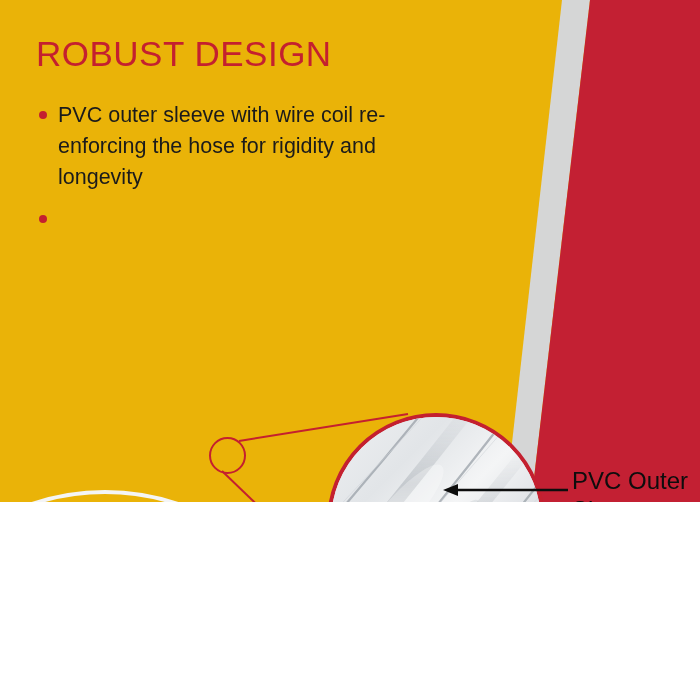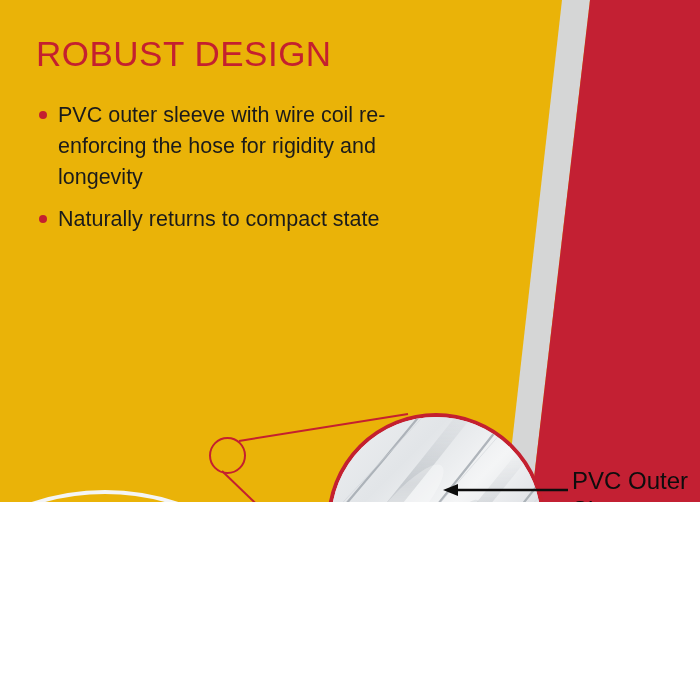--- a/index.html
+++ b/index.html
@@ -141,21 +141,20 @@
 
   <div class="headline">ROBUST DESIGN</div>
 
   <ul class="bullets">
     <li class="bullet-item">
       <span class="bullet-dot"></span>
       <span>PVC outer sleeve with wire coil re-enforcing the hose for rigidity and longevity</span>
     </li>
     <li class="bullet-item">
       <span class="bullet-dot"></span>
-      <span>Naturally returns to compact state</span>
     </li>
   </ul>
 
   <div class="hose-wrap">
     <svg viewBox="0 0 470 300" width="470" height="300" aria-hidden="true">
       <defs>
         <radialGradient id="hoseShade" cx="50%" cy="100%" r="78%">
           <stop offset="0%" stop-color="#ffffff"></stop>
           <stop offset="52%" stop-color="#fbfbfb"></stop>
           <stop offset="78%" stop-color="#f2f3f4"></stop>

